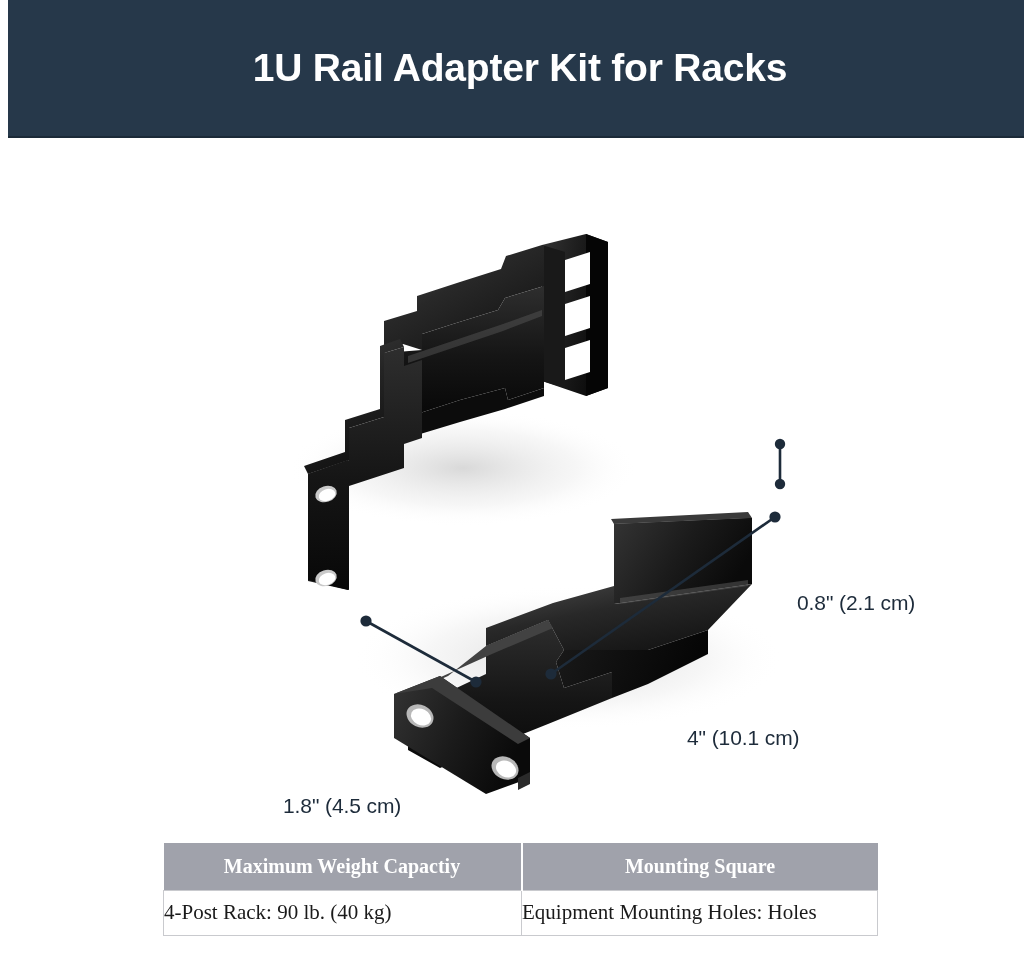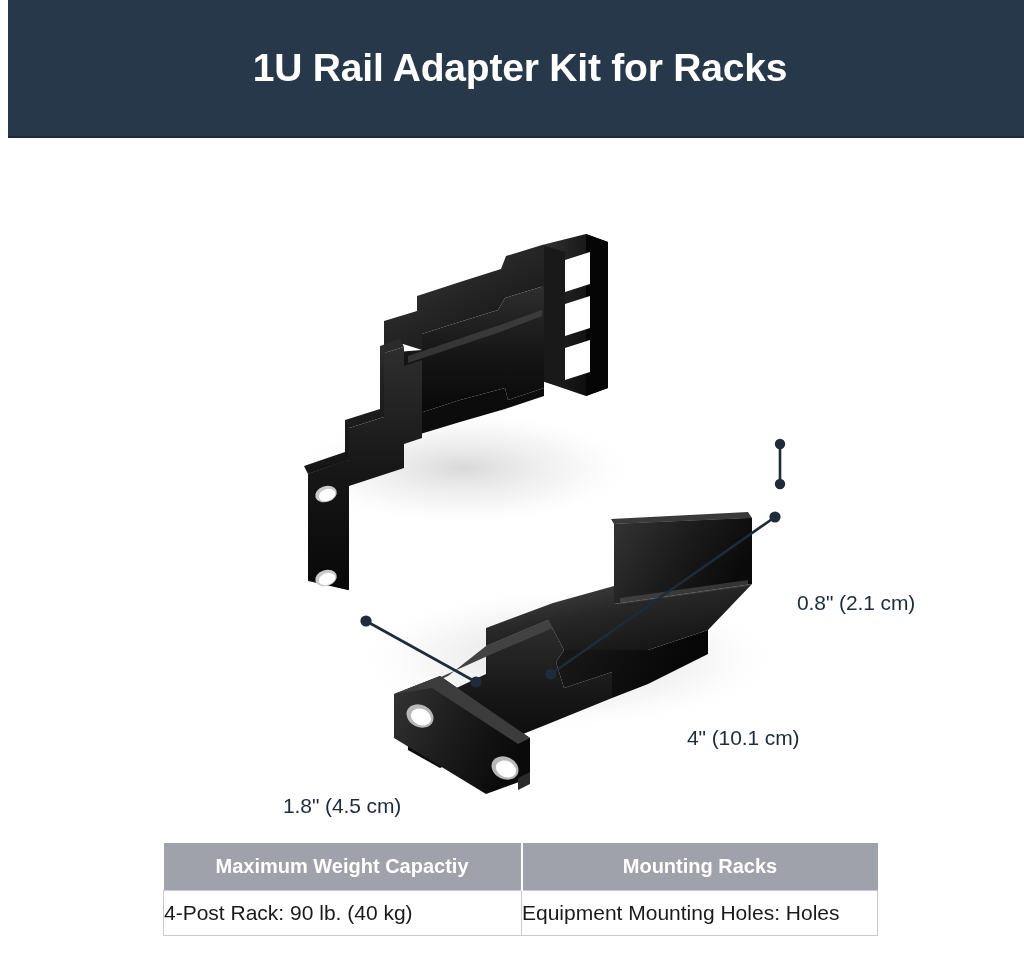--- a/index.html
+++ b/index.html
@@ -66,21 +66,21 @@
     left: 155px; top: 843px;
     width: 715px;
   }
   table.spec-table {
     border-collapse: collapse;
     width: 715px;
     table-layout: fixed;
   }
   table.spec-table th,
   table.spec-table td {
-    font-family: Liberation Sans, sans-serif;
+    font-family: Liberation Serif, serif;
   }
   table.spec-table th {
     background: #a0a2ab;
     color: #ffffff;
     font-size: 20px;
     font-weight: bold;
     height: 47px;
     border-right: 2px solid #ffffff;
     border-bottom: 1px solid #c9cace;
   }
@@ -293,21 +293,21 @@
     <div class="dim-label" id="dim-height-label">0.8" (2.1 cm)</div>
     <div class="dim-label" id="dim-length-label">4" (10.1 cm)</div>
     <div class="dim-label" id="dim-width-label">1.8" (4.5 cm)</div>
   </div>
 
   <div class="spec-table-wrap">
     <table class="spec-table">
       <thead>
         <tr>
           <th class="col-left">Maximum Weight Capactiy</th>
-          <th>Mounting Racks</th>
+          <th>Mounting Square</th>
         </tr>
       </thead>
       <tbody>
         <tr>
           <td class="col-left">4-Post Rack: 90 lb. (40 kg)</td>
           <td>Equipment Mounting Holes: Holes</td>
         </tr>
       </tbody>
     </table>
   </div>

